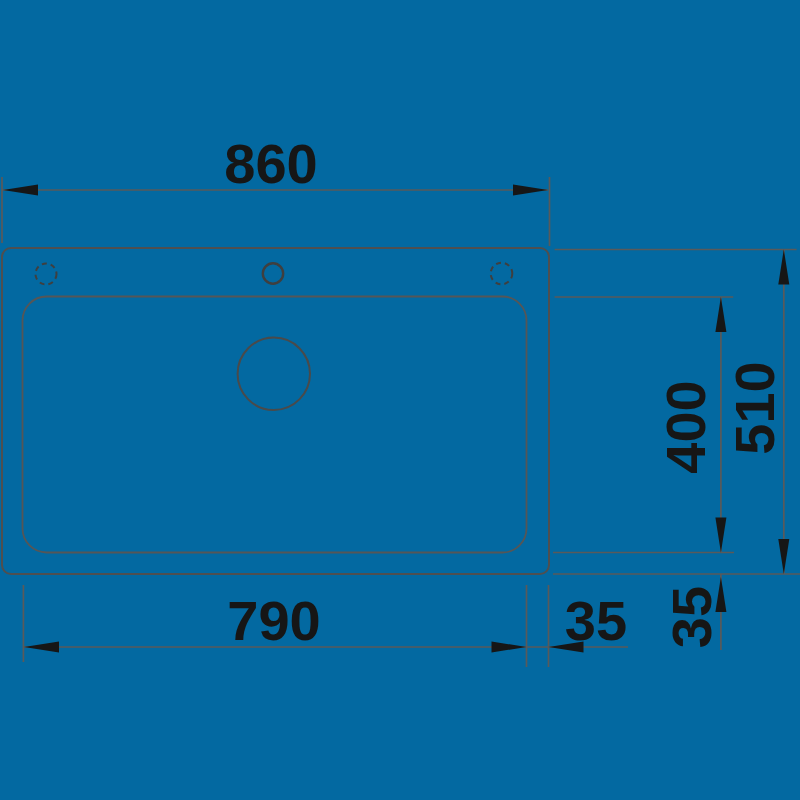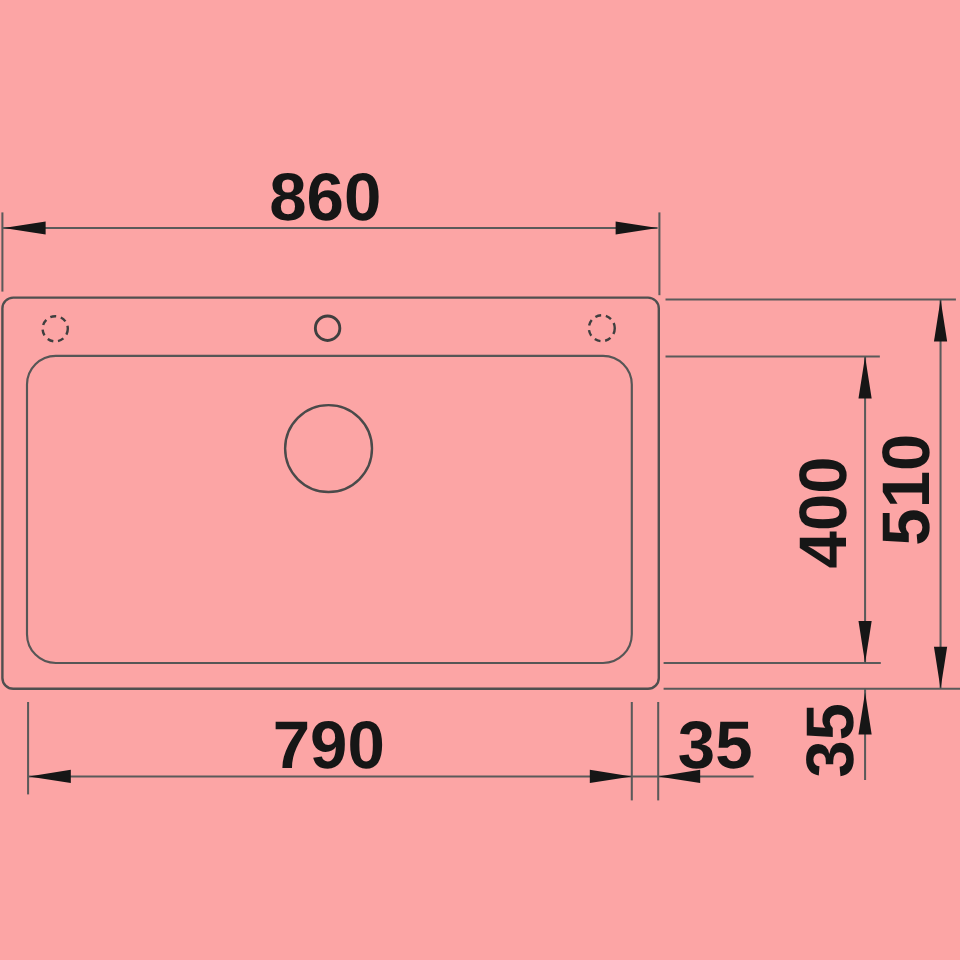--- a/index.html
+++ b/index.html
@@ -1,16 +1,16 @@
 <!DOCTYPE html>
 <html><head>
 <meta charset="utf-8">
 <style>
   html,body{margin:0;padding:0;background:#ffffff;}
-  .page{width:800px;height:800px;position:relative;background:#fca5a5;overflow:hidden;}
+  .page{width:800px;height:800px;position:relative;background:#0369a1;overflow:hidden;}
   svg{display:block;}
   text{font-family:"Liberation Sans", sans-serif;font-weight:bold;fill:#161616;}
 </style>
 </head>
 <body>
 <div class="page">
 <svg width="800" height="800" viewBox="0 0 800 800">
 
   <rect x="2" y="248" width="547" height="326" rx="9" ry="9" fill="none" stroke="#4f4f4f" stroke-width="2"></rect>
 

